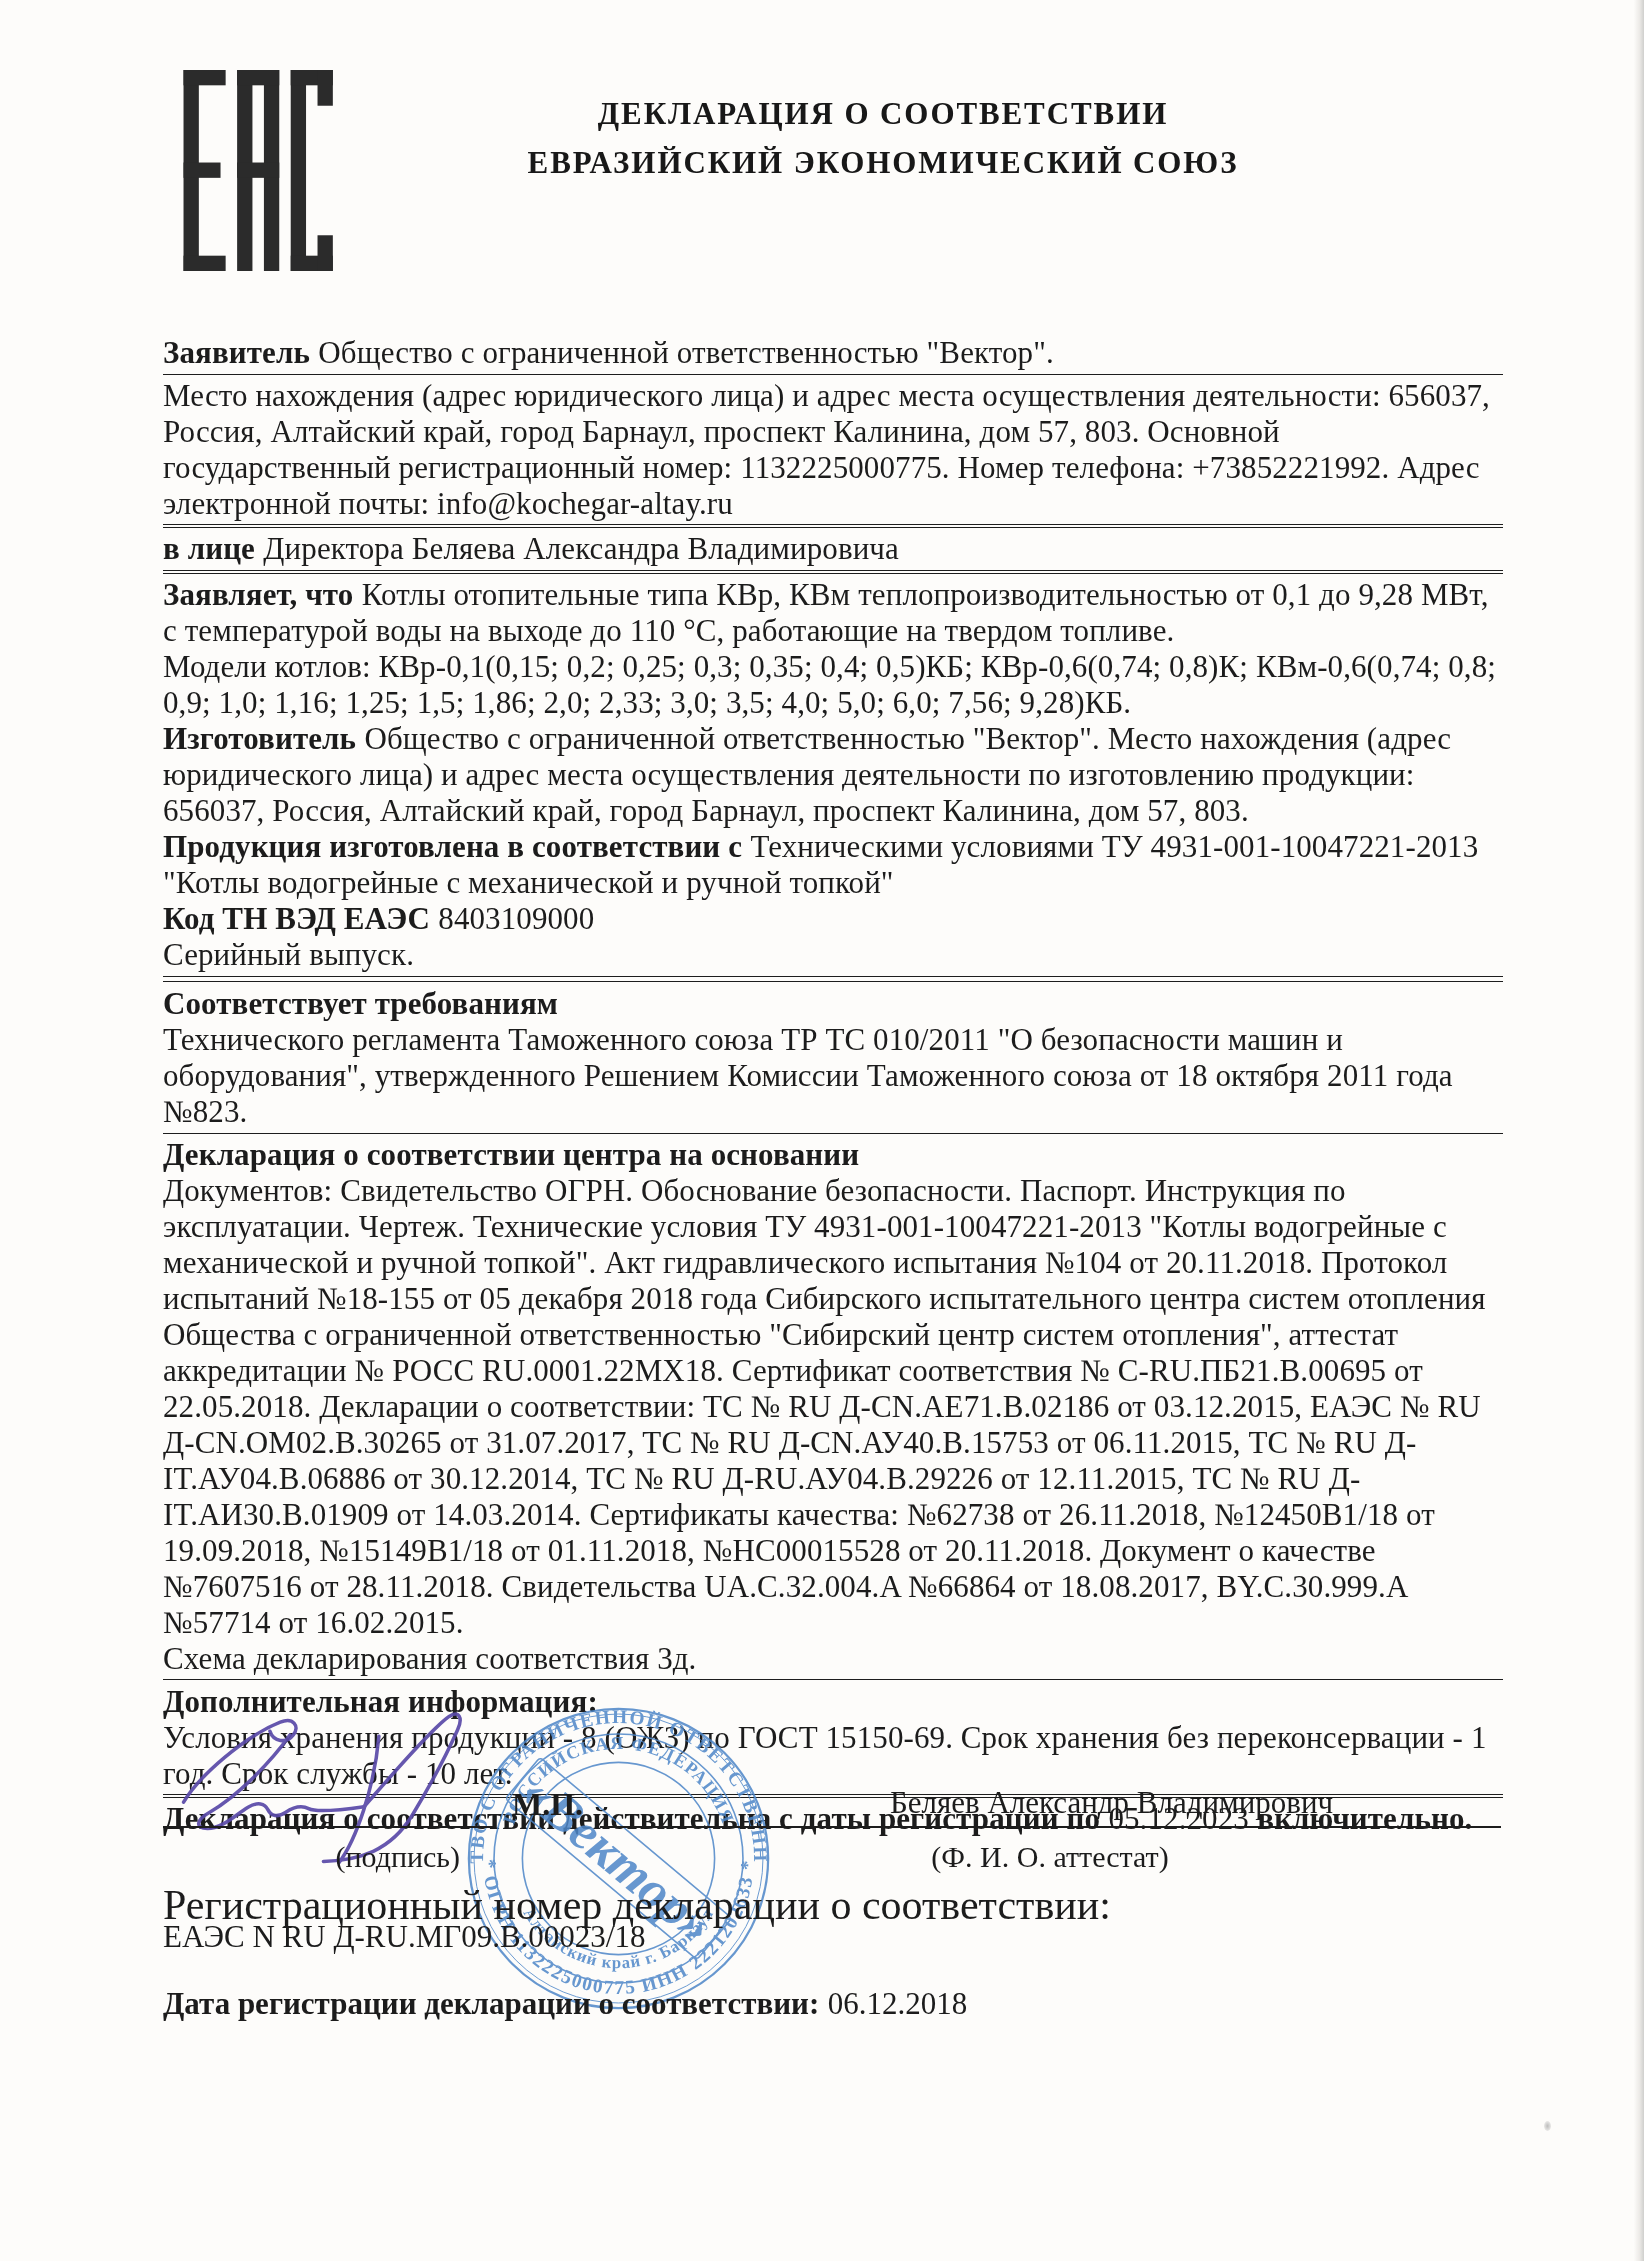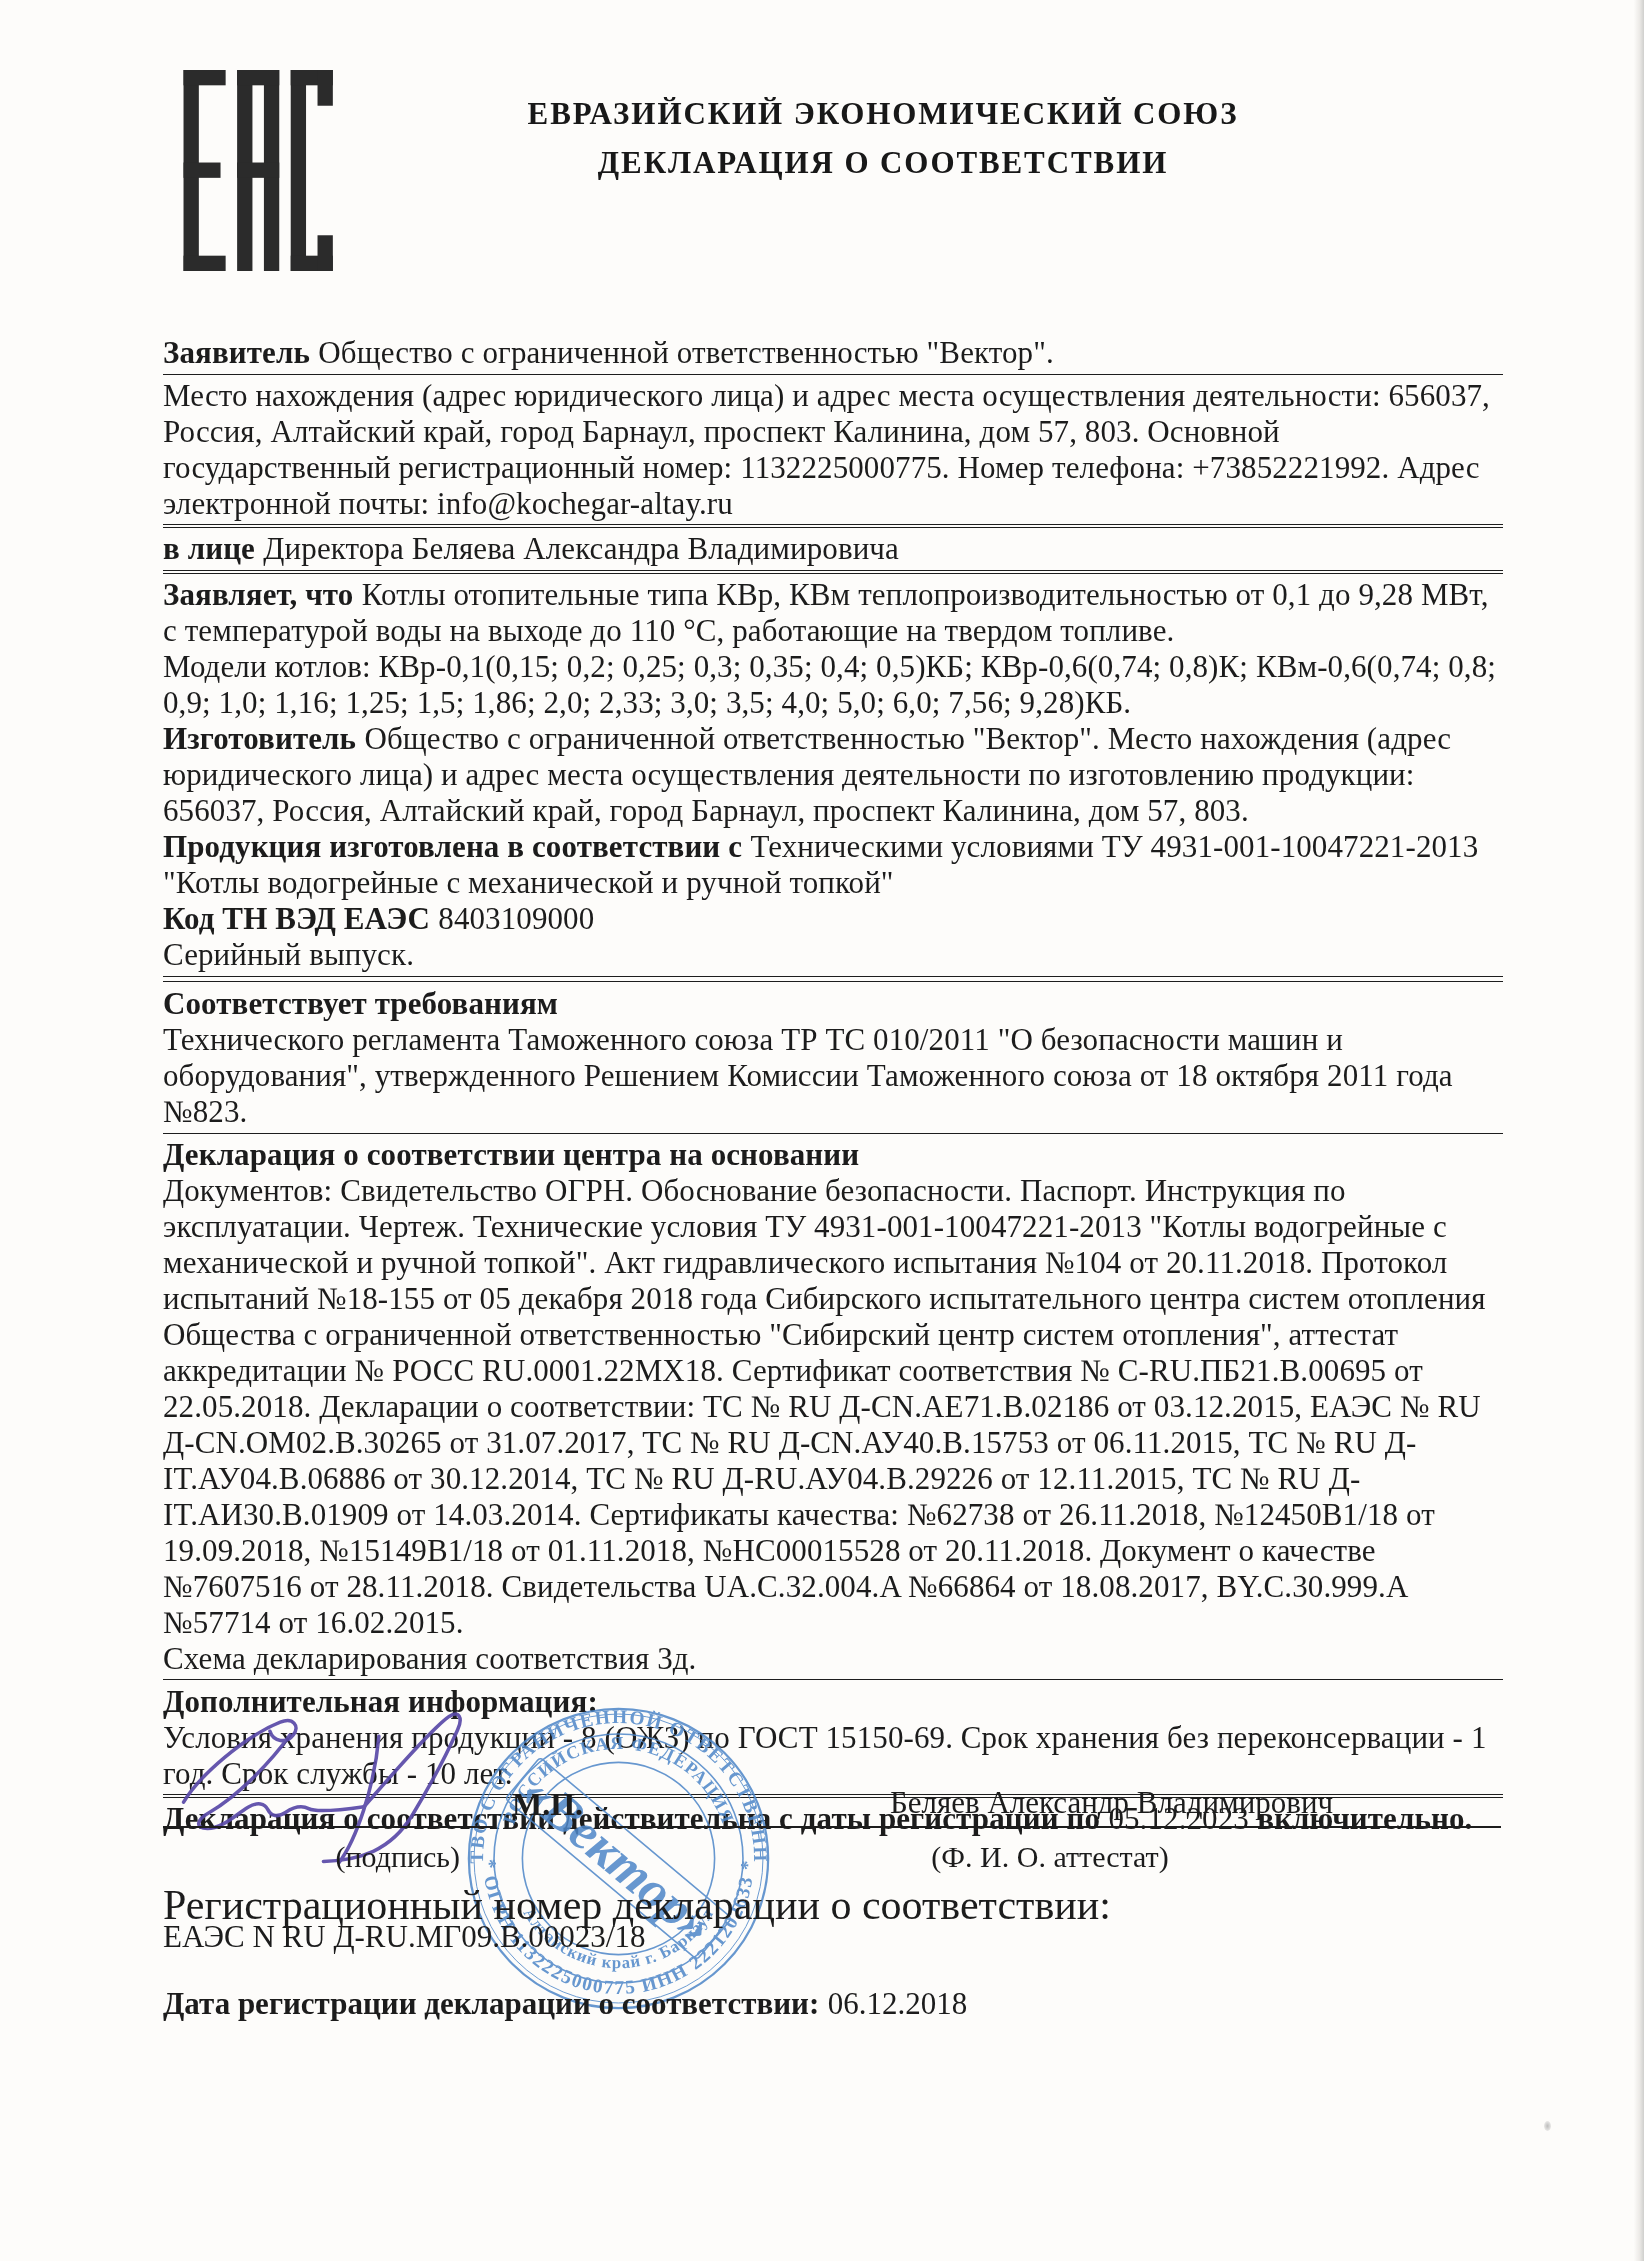--- a/index.html
+++ b/index.html
@@ -80,22 +80,22 @@
         <rect x="168" y="0" width="24" height="315"></rect>
         <rect x="168" y="0" width="66" height="24"></rect>
         <rect x="210" y="0" width="24" height="56"></rect>
         <rect x="168" y="291" width="66" height="24"></rect>
         <rect x="210" y="259" width="24" height="56"></rect>
       </g>
     </svg>
   </div>
 
   <div class="titles">
+    <div>ДЕКЛАРАЦИЯ О СООТВЕТСТВИИ</div>
     <div>ЕВРАЗИЙСКИЙ ЭКОНОМИЧЕСКИЙ СОЮЗ</div>
-    <div>ДЕКЛАРАЦИЯ О СООТВЕТСТВИИ</div>
   </div>
 
   <div class="content">
 
     <p><span class="lbl">Заявитель</span><span>Общество с ограниченной ответственностью "Вектор".</span></p>
     <hr class="rule">
 
     <p>Место нахождения (адрес юридического лица) и адрес места осуществления деятельности: 656037, Россия, Алтайский край, город Барнаул, проспект Калинина, дом 57, 803. Основной государственный регистрационный номер: 1132225000775. Номер телефона: +73852221992. Адрес электронной почты: info@kochegar-altay.ru</p>
     <hr class="rule-thick">
 

